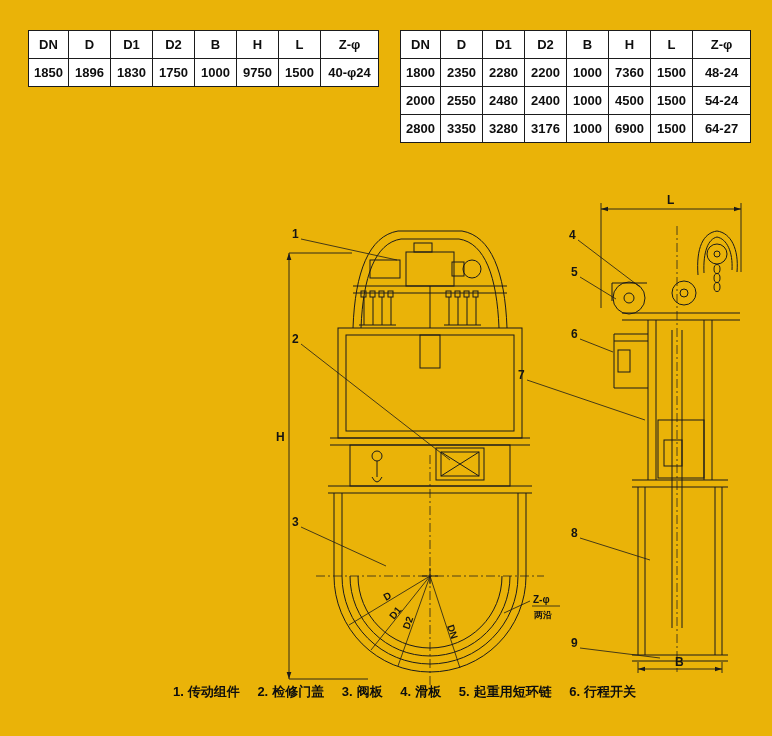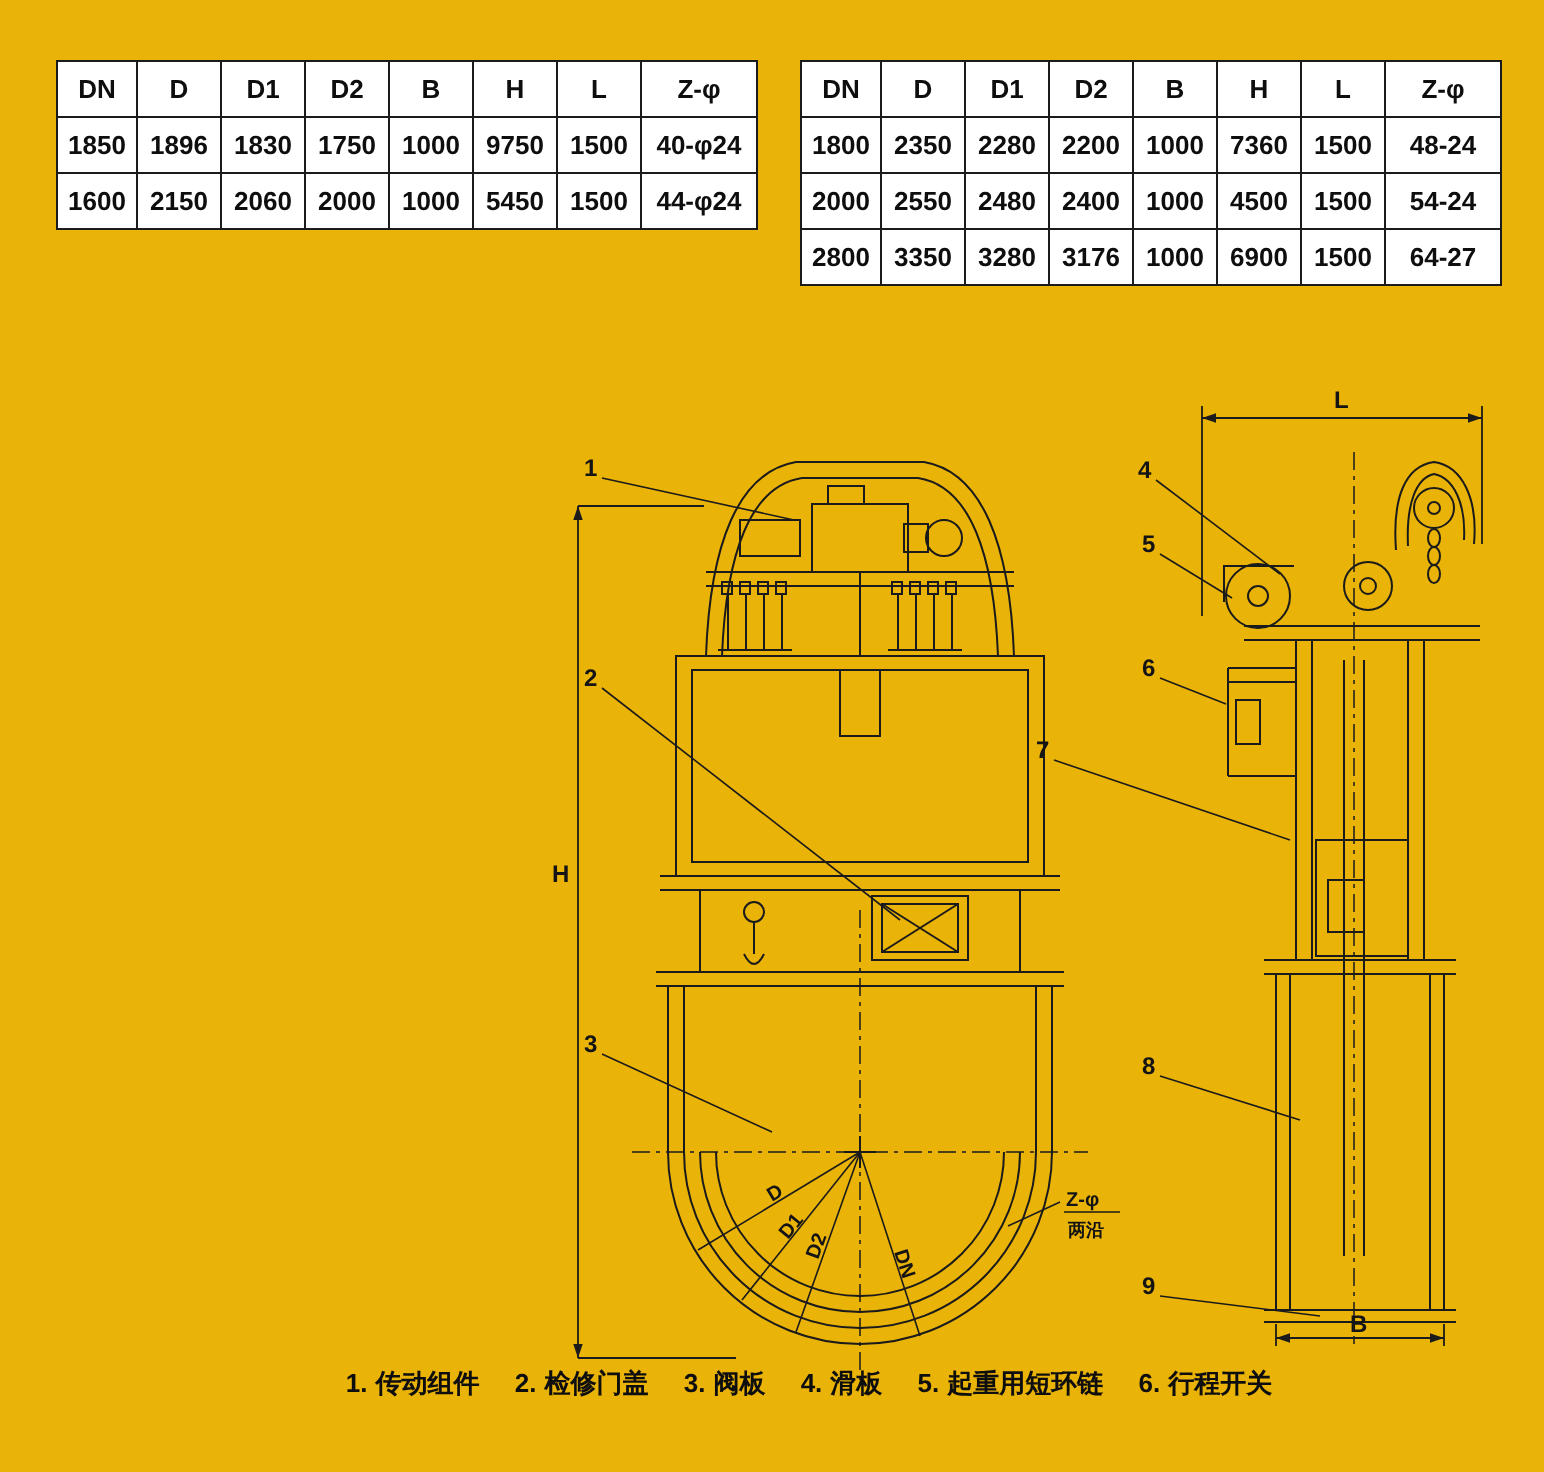--- a/index.html
+++ b/index.html
@@ -84,30 +84,20 @@
     <tbody>
       <tr>
         <td>1850</td>
         <td>1896</td>
         <td>1830</td>
         <td>1750</td>
         <td>1000</td>
         <td>9750</td>
         <td>1500</td>
         <td>40-φ24</td>
-      </tr>
-      <tr>
-        <td>1600</td>
-        <td>2150</td>
-        <td>2060</td>
-        <td>2000</td>
-        <td>1000</td>
-        <td>5450</td>
-        <td>1500</td>
-        <td>44-φ24</td>
       </tr>
     </tbody>
   </table>
 
   <table class="spec" id="tbl-right">
     <colgroup>
       <col style="width:40px">
         <col style="width:42px">
         <col style="width:42px">
         <col style="width:42px">

